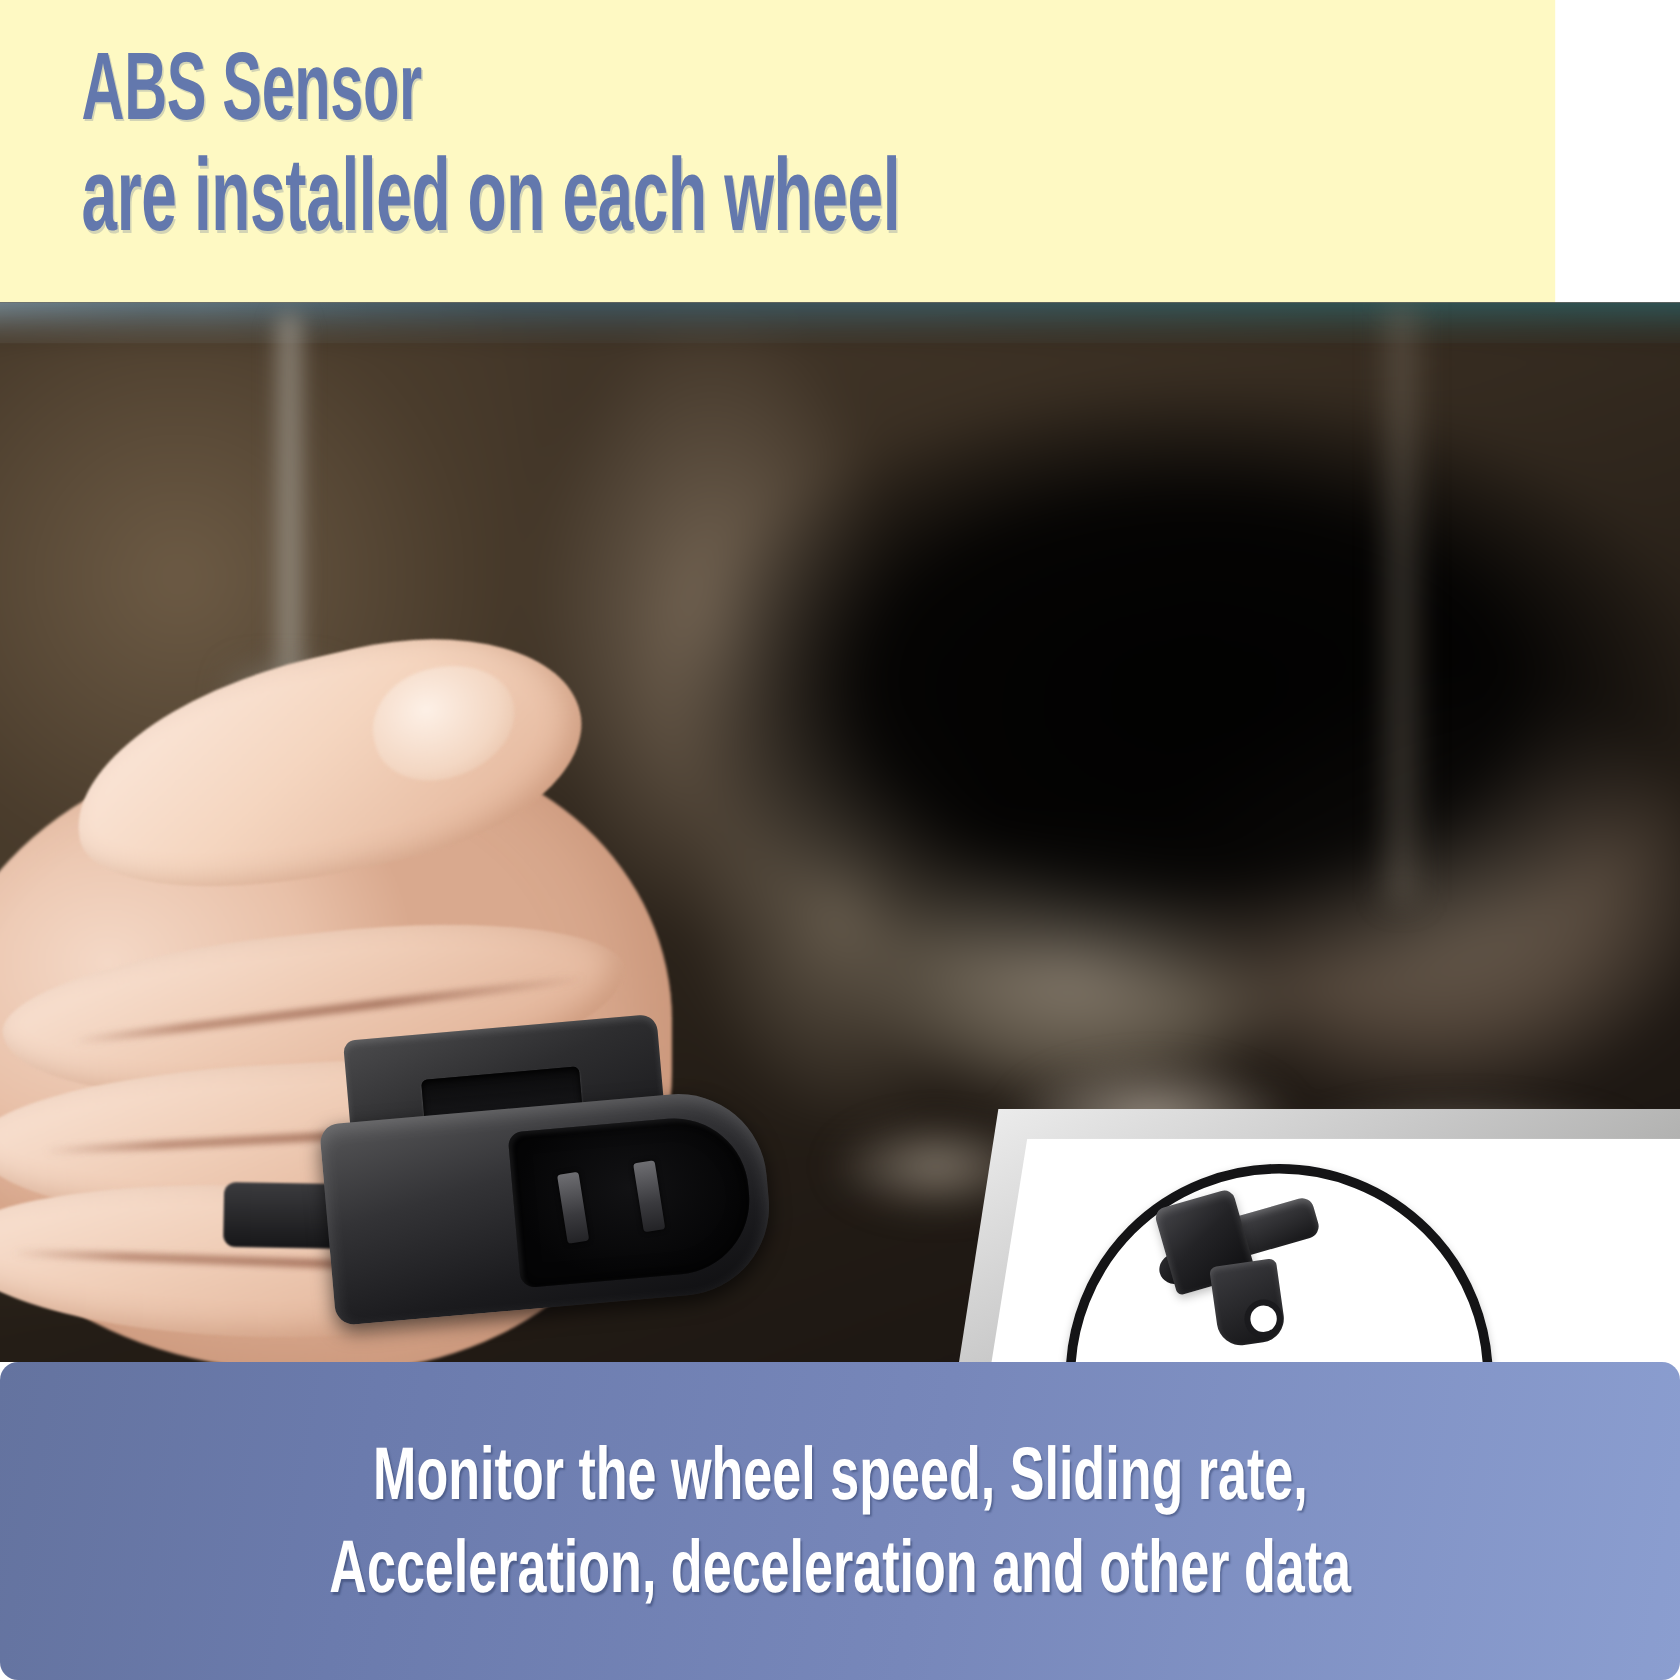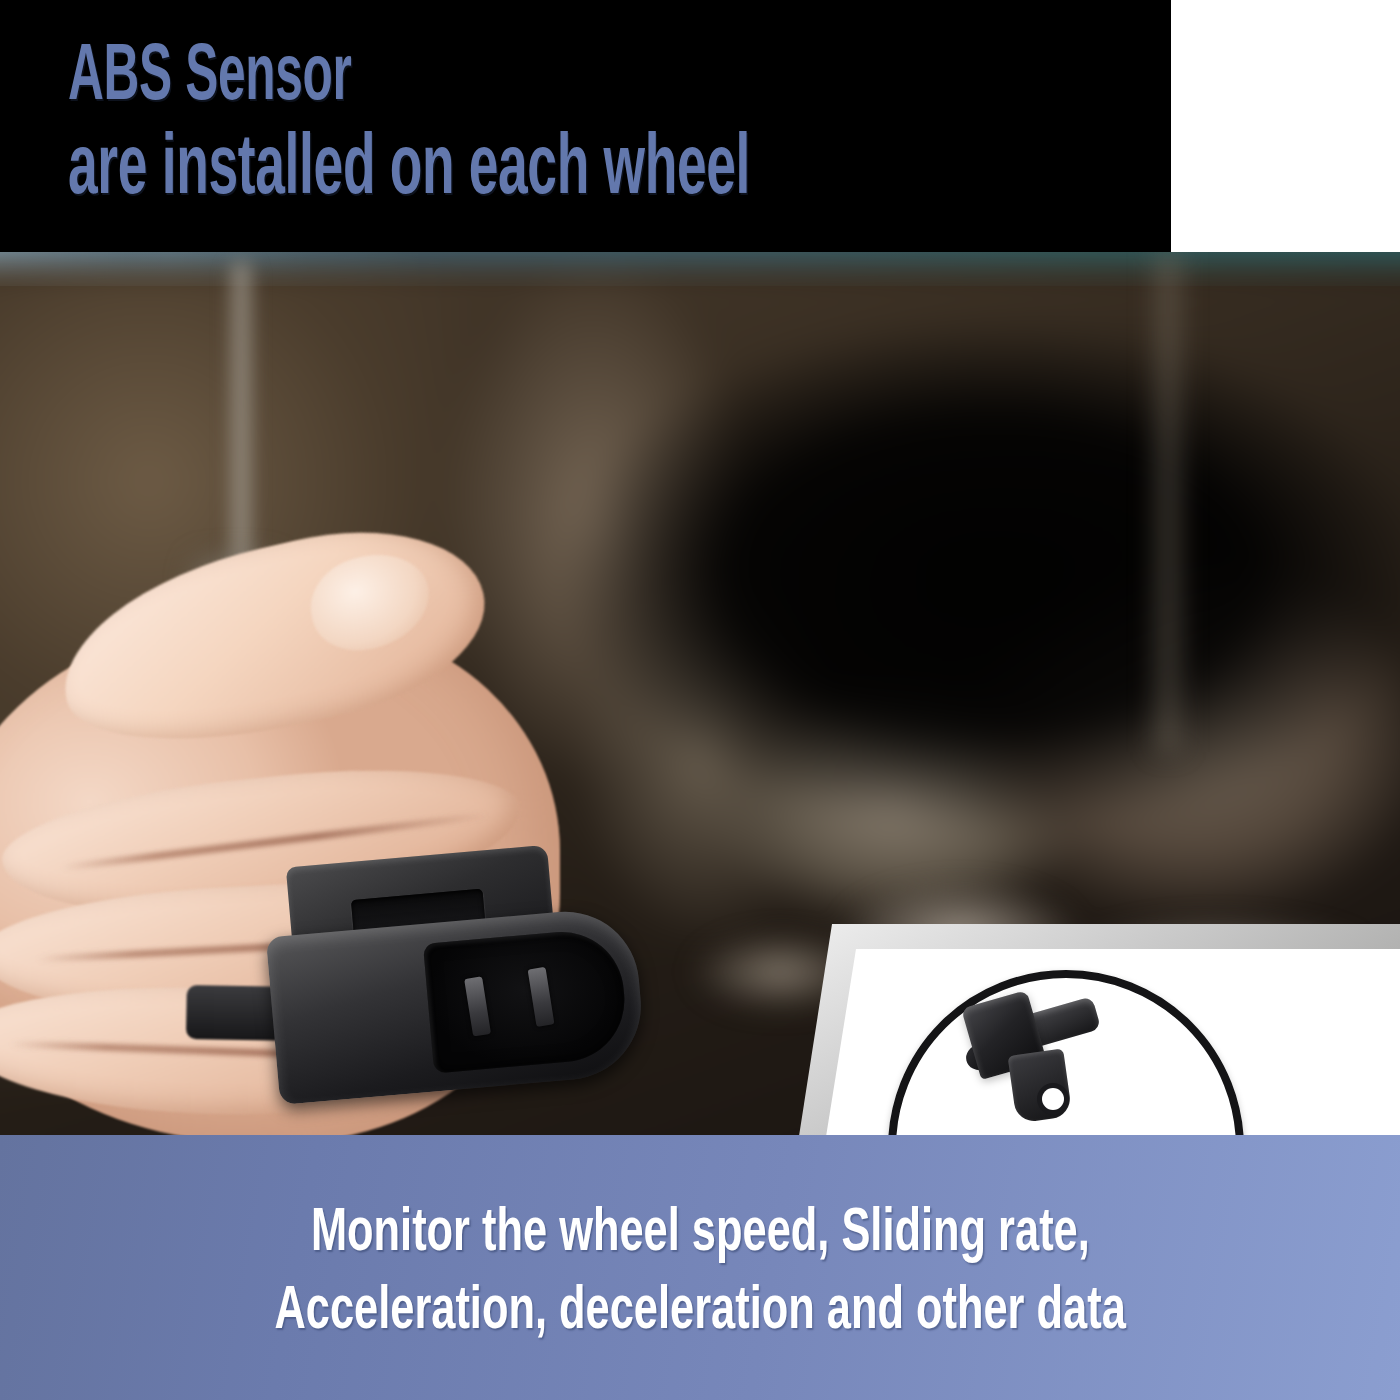--- a/index.html
+++ b/index.html
@@ -14,22 +14,22 @@
   #page {
     position:relative;
     width:1400px; height:1400px;
     background:#ffffff;
     overflow:hidden;
   }
 
   
   .header {
     position:absolute; left:0; top:0;
-    width:1171px; height:252px;
-    background:#000000;
+    width:1296px; height:252px;
+    background:#fef9c3;
     padding:26px 0 0 68px;
   }
   .headline {
     font-family:"Liberation Sans", sans-serif;
     font-weight:700;
     font-size:78px;
     line-height:0.99;
     letter-spacing:-0.5px;
     transform:scaleX(0.62);
     transform-origin:left top;
@@ -257,20 +257,21 @@
   }
 
   
   .footer {
     position:absolute; left:0; top:1135px;
     width:1400px; height:265px;
     background:linear-gradient(100deg,#64739f 0%,#6b7bad 22%,#7787ba 55%,#8b9ed0 100%);
     display:flex; flex-direction:column;
     align-items:center; justify-content:center;
     gap:14px;
+    border-radius:15px;
   }
   .footer-line {
     color:#ffffff;
     font-family:"Liberation Sans", sans-serif;
     font-weight:700;
     font-size:62px;
     line-height:1.02;
     white-space:nowrap;
     transform:scaleX(0.70);
     text-shadow:2px 2px 2px rgba(40,55,95,.45);

